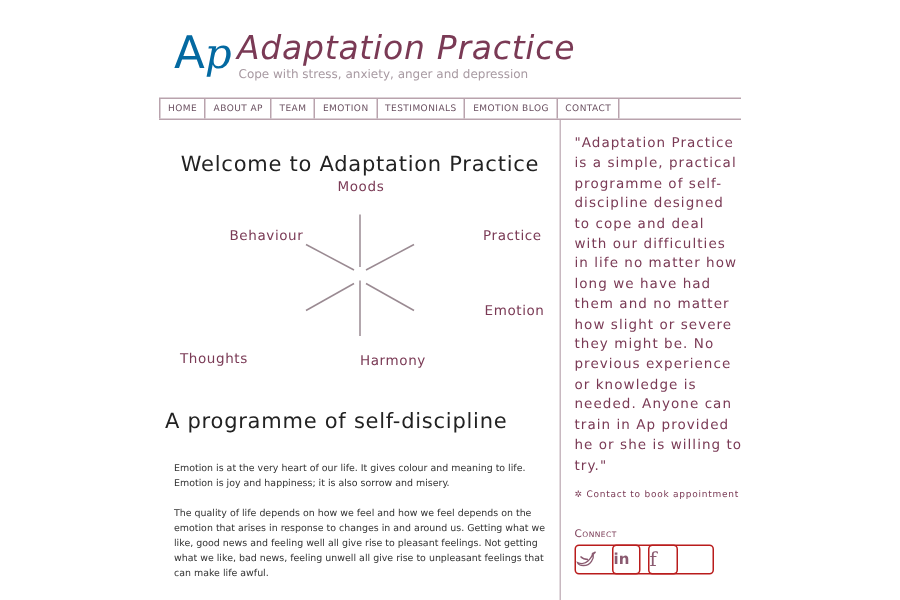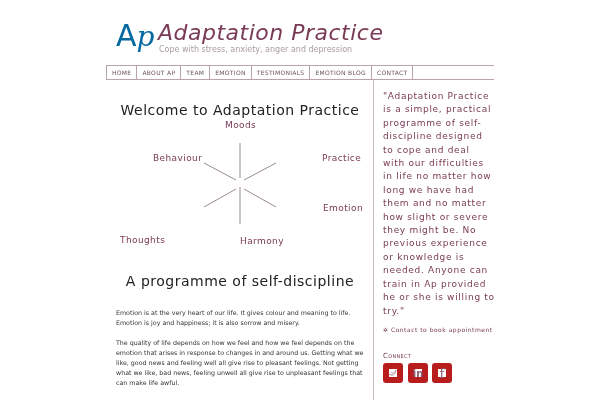--- a/index.html
+++ b/index.html
@@ -9,27 +9,27 @@
   .logo .p { font-family: "DejaVu Serif", serif; font-style: italic; font-size: 28px; margin-left: 1px; }
   .site-title { position: absolute; left: 42px; top: 6px; font-size: 22px; color: #7a3a55; white-space: nowrap; letter-spacing: 0.5px; font-style: italic; }
   .tagline { position: absolute; left: 43px; top: 31px; font-size: 8px; color: #a89aa2; white-space: nowrap; }
   .nav { position: absolute; left: 106px; top: 65px; width: 388px; height: 13px; border-top: 1px solid #b9a3ad; border-bottom: 1px solid #b9a3ad; display: flex; }
   .nav-item { font-size: 6px; color: #6a5060; padding: 0 5px; line-height: 13px; border-right: 1px solid #b9a3ad; white-space: nowrap; letter-spacing: 0.3px; }
   .nav-item:first-child { border-left: 1px solid #b9a3ad; }
   .divider { position: absolute; left: 373px; top: 80px; width: 1px; height: 320px; background: #c8b8c0; }
   .main { position: absolute; left: 110px; top: 80px; width: 260px; }
   .h1 { position: absolute; left: 0; width: 260px; top: 6px; text-align: center; font-size: 14px; color: #222; letter-spacing: 0.5px; white-space: nowrap; margin-top: 16px; }
   .wheel-label { position: absolute; font-size: 9px; color: #7a3a55; letter-spacing: 0.4px; white-space: nowrap; }
-  .h2 { position: absolute; left: 0; width: 260px; top: 193px; text-align: center; font-size: 14px; color: #222; letter-spacing: 0.5px; white-space: nowrap; }
+  .h2 { position: absolute; left: 0; width: 260px; top: 193px; font-size: 14px; color: #222; letter-spacing: 0.5px; white-space: nowrap; }
   .para { position: absolute; left: 6px; width: 255px; font-size: 6.3px; line-height: 10px; color: #333; }
   .sidebar { position: absolute; left: 383px; top: 90px; width: 112px; }
   .quote { font-size: 9px; line-height: 13.4px; color: #7a3a55; letter-spacing: 0.7px; }
   .contact { position: absolute; left: 0; top: 236px; font-size: 6px; color: #7a3a55; letter-spacing: 0.5px; white-space: nowrap; }
   .connect { position: absolute; left: 0; top: 262px; font-size: 7px; color: #7a3a55; font-variant: small-caps; letter-spacing: 0.3px; }
-  .social { position: absolute; top: 273px; width: 20px; height: 20px; border: 6px solid #b91c1c; border-radius: 3px; box-sizing: border-box; display: flex; align-items: center; justify-content: center; color: #8a5a70; font-size: 11px; }
+  .social { position: absolute; top: 273px; width: 44px; height: 20px; border: 1px solid #b91c1c; border-radius: 3px; box-sizing: border-box; display: flex; align-items: center; justify-content: flex-start; color: #8a5a70; font-size: 11px; }
 </style>
 </head>
 <body>
 
 <div class="header">
   <div class="logo"><span>A</span><span class="p">p</span></div>
   <div class="site-title">Adaptation Practice</div>
   <div class="tagline">Cope with stress, anxiety, anger and depression</div>
 </div>
 

